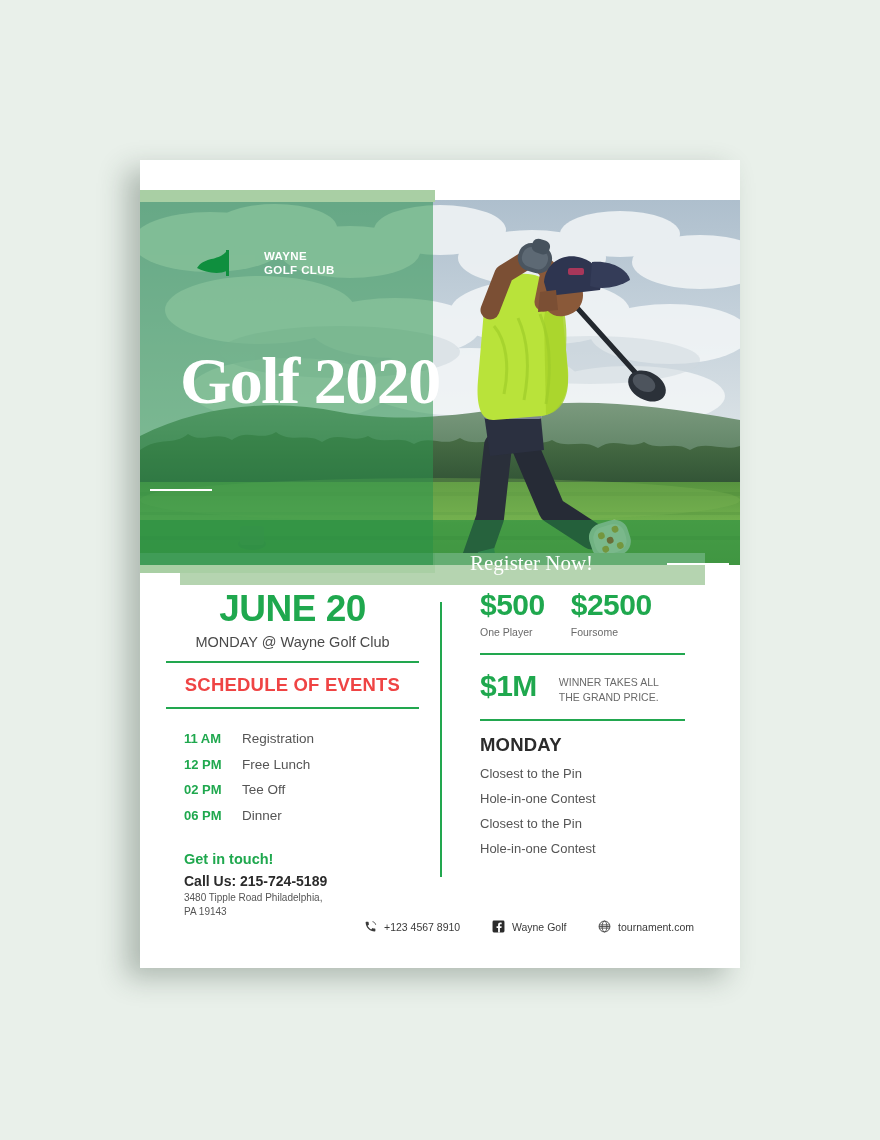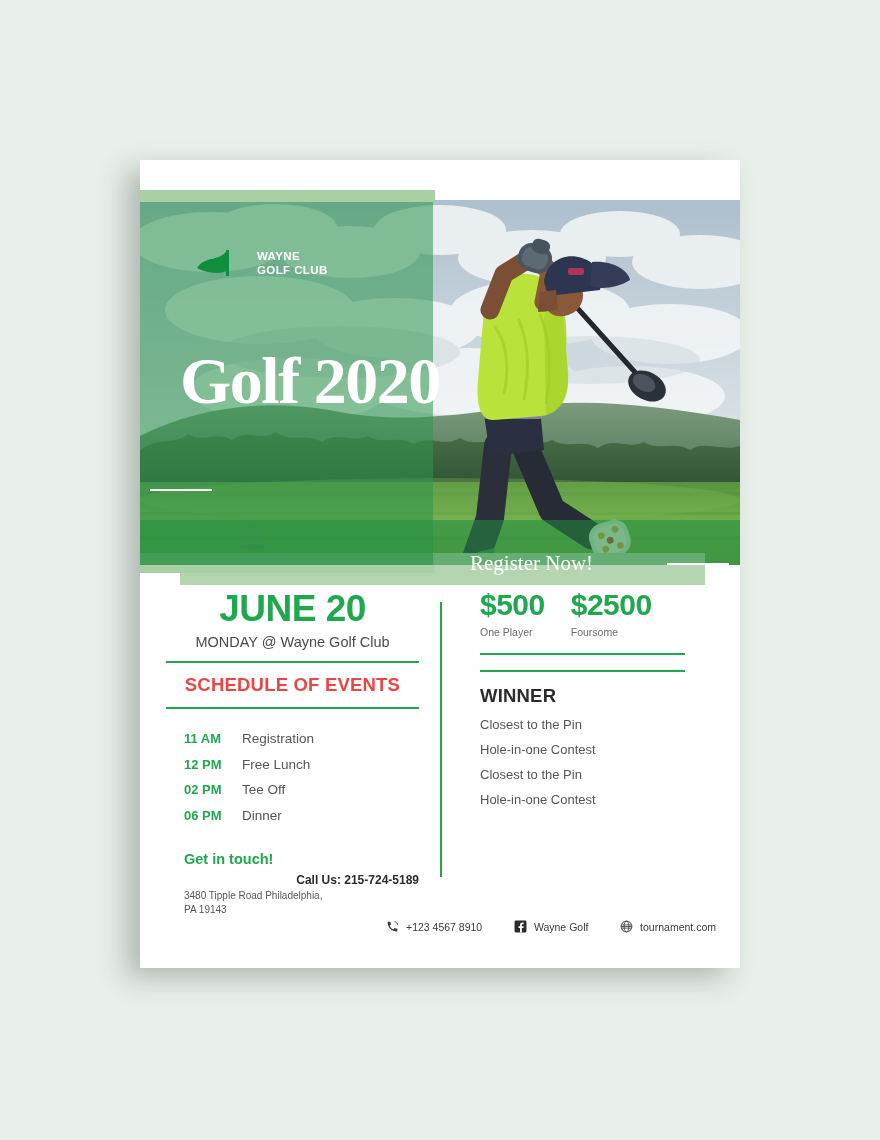--- a/index.html
+++ b/index.html
@@ -106,21 +106,21 @@
   }
 
   
   .logo {
     position: absolute;
     left: 55px;
     top: 58px;
     z-index: 8;
     display: flex;
     align-items: center;
-    gap: 16px;
+    gap: 23px;
   }
   .logo-flag { width: 46px; height: 30px; display:block; }
   .logo-text {
     color: #ffffff;
     font-weight: bold;
     font-size: 11.5px;
     line-height: 1.22;
     letter-spacing: 0.4px;
   }
   .logo-text div { white-space: nowrap; }
@@ -248,24 +248,23 @@
     margin-top: 28px;
     padding-left: 18px;
   }
   .touch-title {
     color: #1fa84e;
     font-size: 14.5px;
     font-weight: bold;
   }
   .touch-call {
     color: #2b2b2b;
-    font-size: 12px;
+    font-size: 14px;
     font-weight: bold;
     margin-top: 6px;
-    text-align: right;
   }
   .touch-addr {
     color: #555555;
     font-size: 10px;
     line-height: 1.42;
     margin-top: 2px;
   }
 
   
   .price-row { display: flex; gap: 26px; }
@@ -315,21 +314,21 @@
   }
   .contest-item {
     color: #555555;
     font-size: 13px;
     margin-top: 10px;
   }
 
   
   .footer {
     position: absolute;
-    left: 246px;
+    left: 224px;
     top: 760px;
     width: 330px;
     display: flex;
     align-items: flex-start;
     justify-content: space-between;
   }
   .f-item { display: flex; align-items: center; gap: 7px; }
   .f-item span.lbl { color: #3a3a3a; font-size: 10.5px; white-space: nowrap; }
   .f-item svg { display: block; }
 </style>
@@ -553,24 +552,31 @@
           <div class="price-lbl">One Player</div>
         </div>
         <div>
           <div class="price-amt">$2500</div>
           <div class="price-lbl">Foursome</div>
         </div>
       </div>
 
       <div class="hr-green2"></div>
 
+      <div class="grand">
+        <div class="grand-amt">$1M</div>
+        <div class="grand-note">
+          <div>WINNER TAKES ALL</div>
+          <div>THE GRAND PRICE.</div>
+        </div>
+      </div>
 
       <div class="hr-green2"></div>
 
-      <div class="contest-head">WINNER</div>
+      <div class="contest-head">MONDAY</div>
       <div>
         <div class="contest-item">Closest to the Pin</div>
         <div class="contest-item">Hole-in-one Contest</div>
         <div class="contest-item">Closest to the Pin</div>
         <div class="contest-item">Hole-in-one Contest</div>
       </div>
     </div>
   </div>
 
   <div class="footer">

